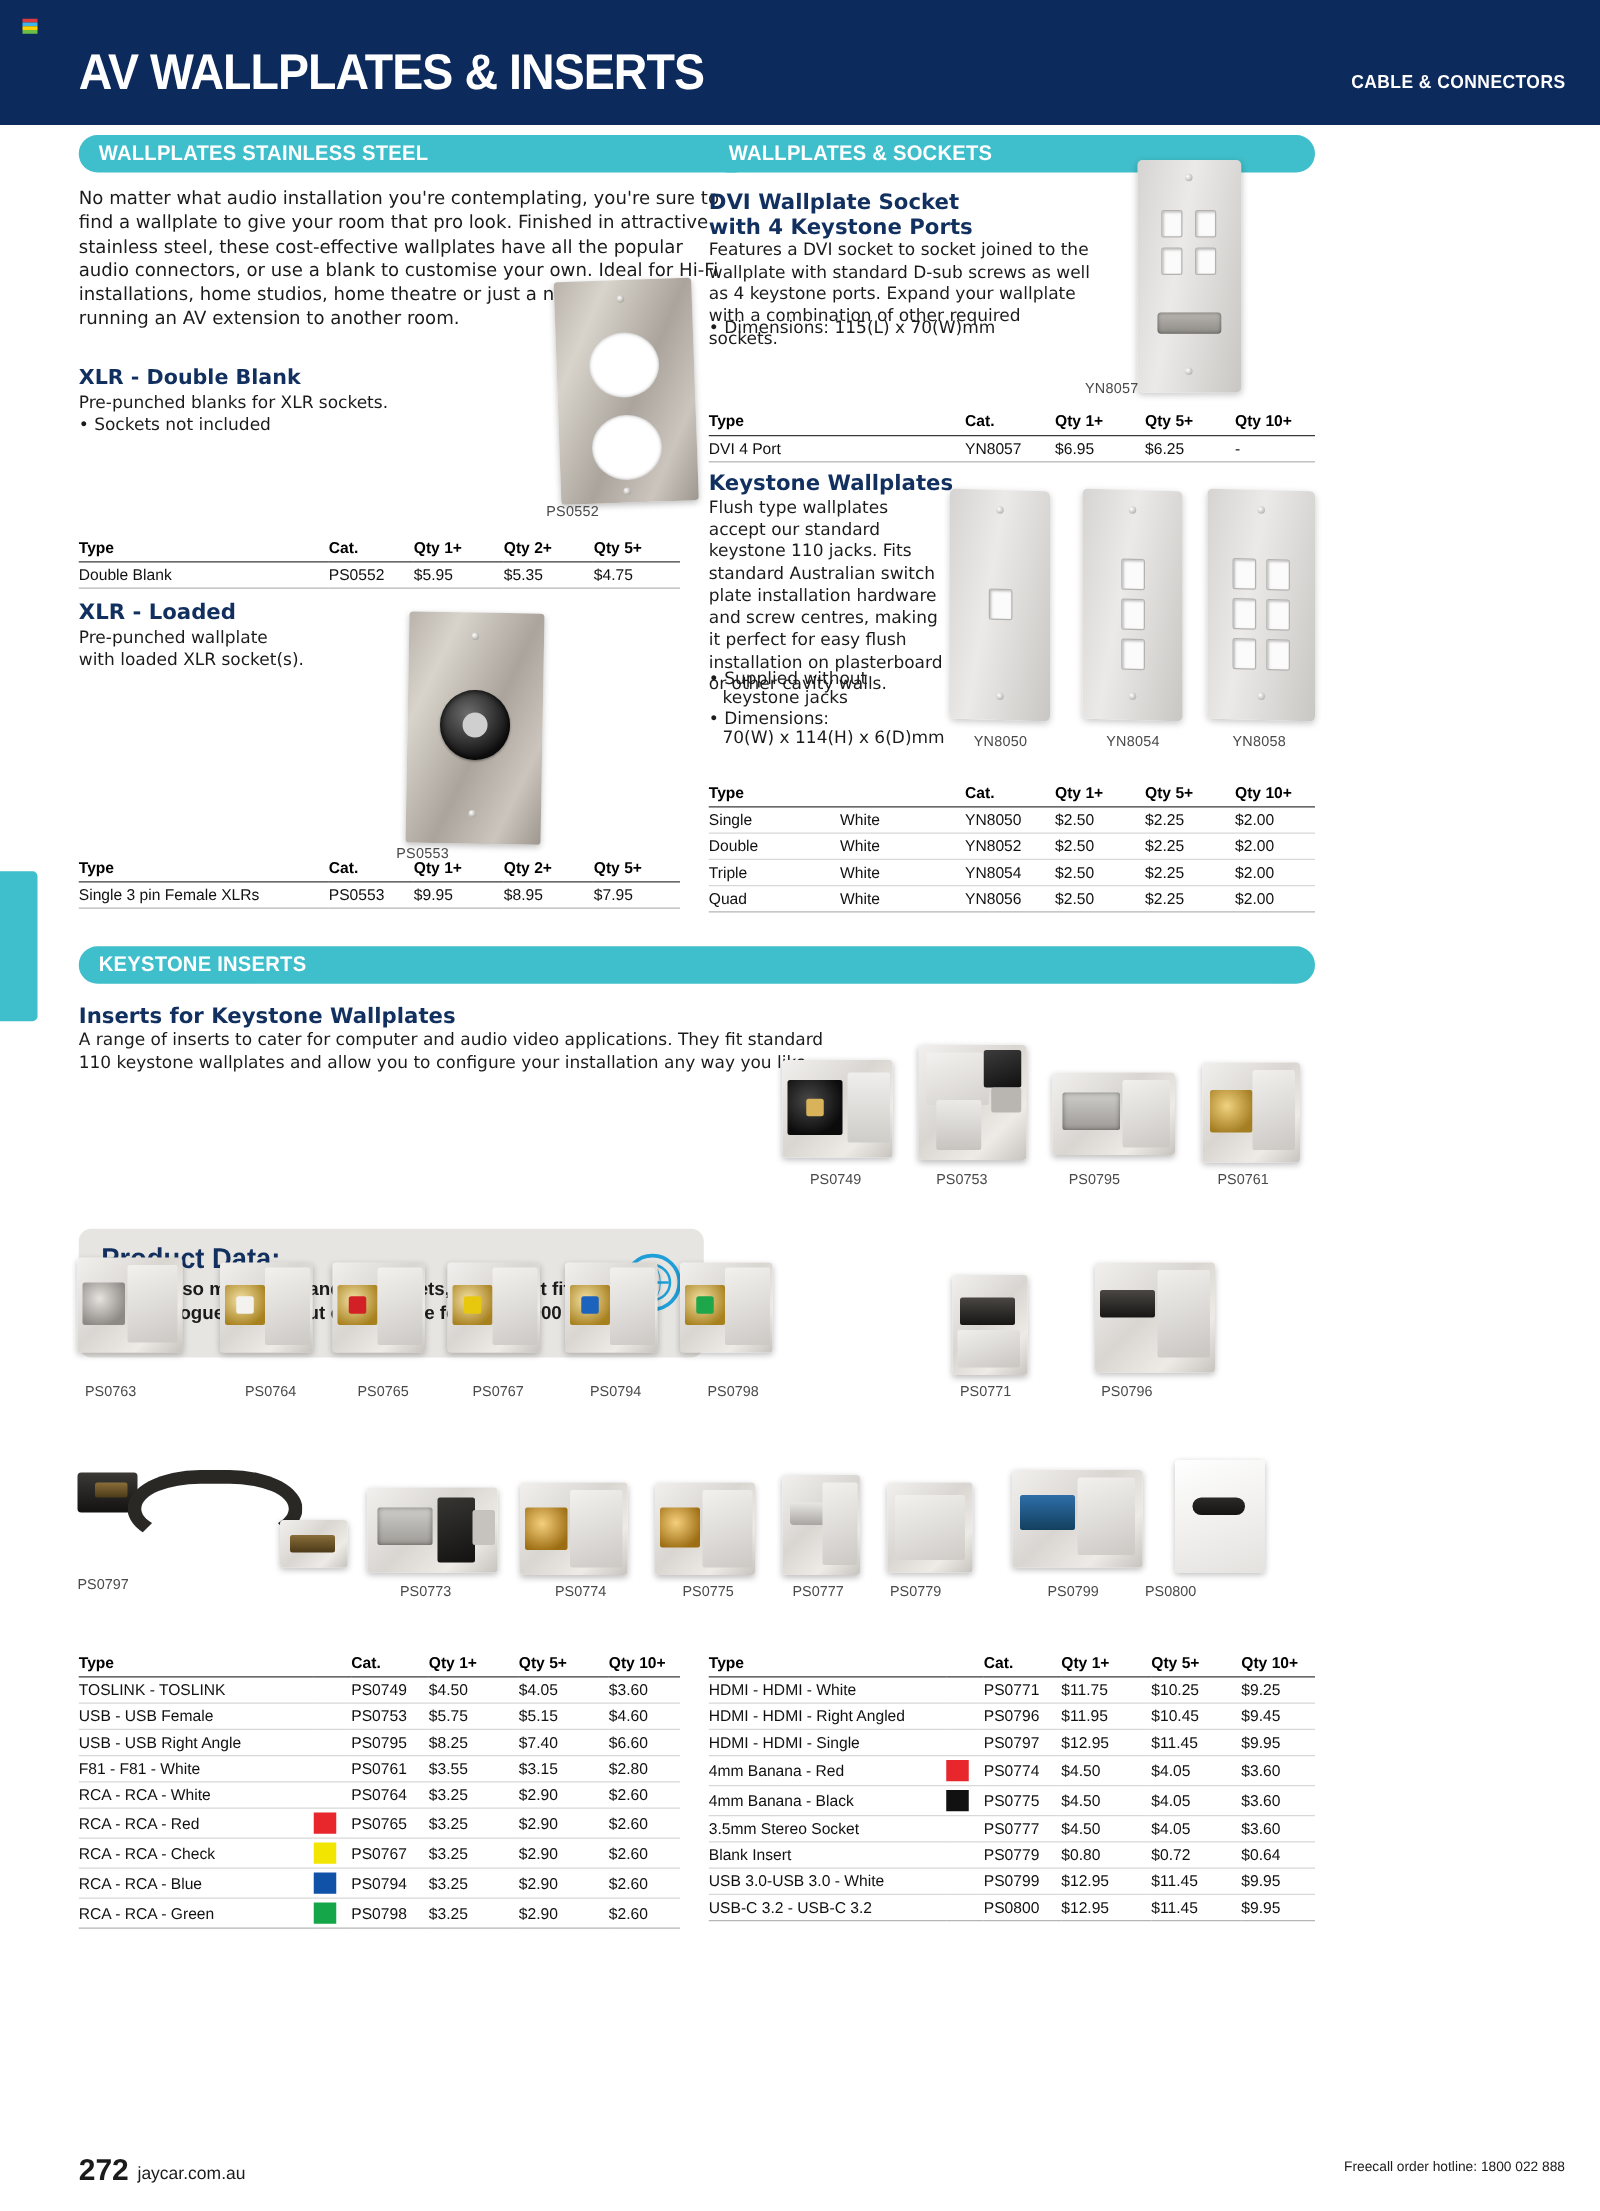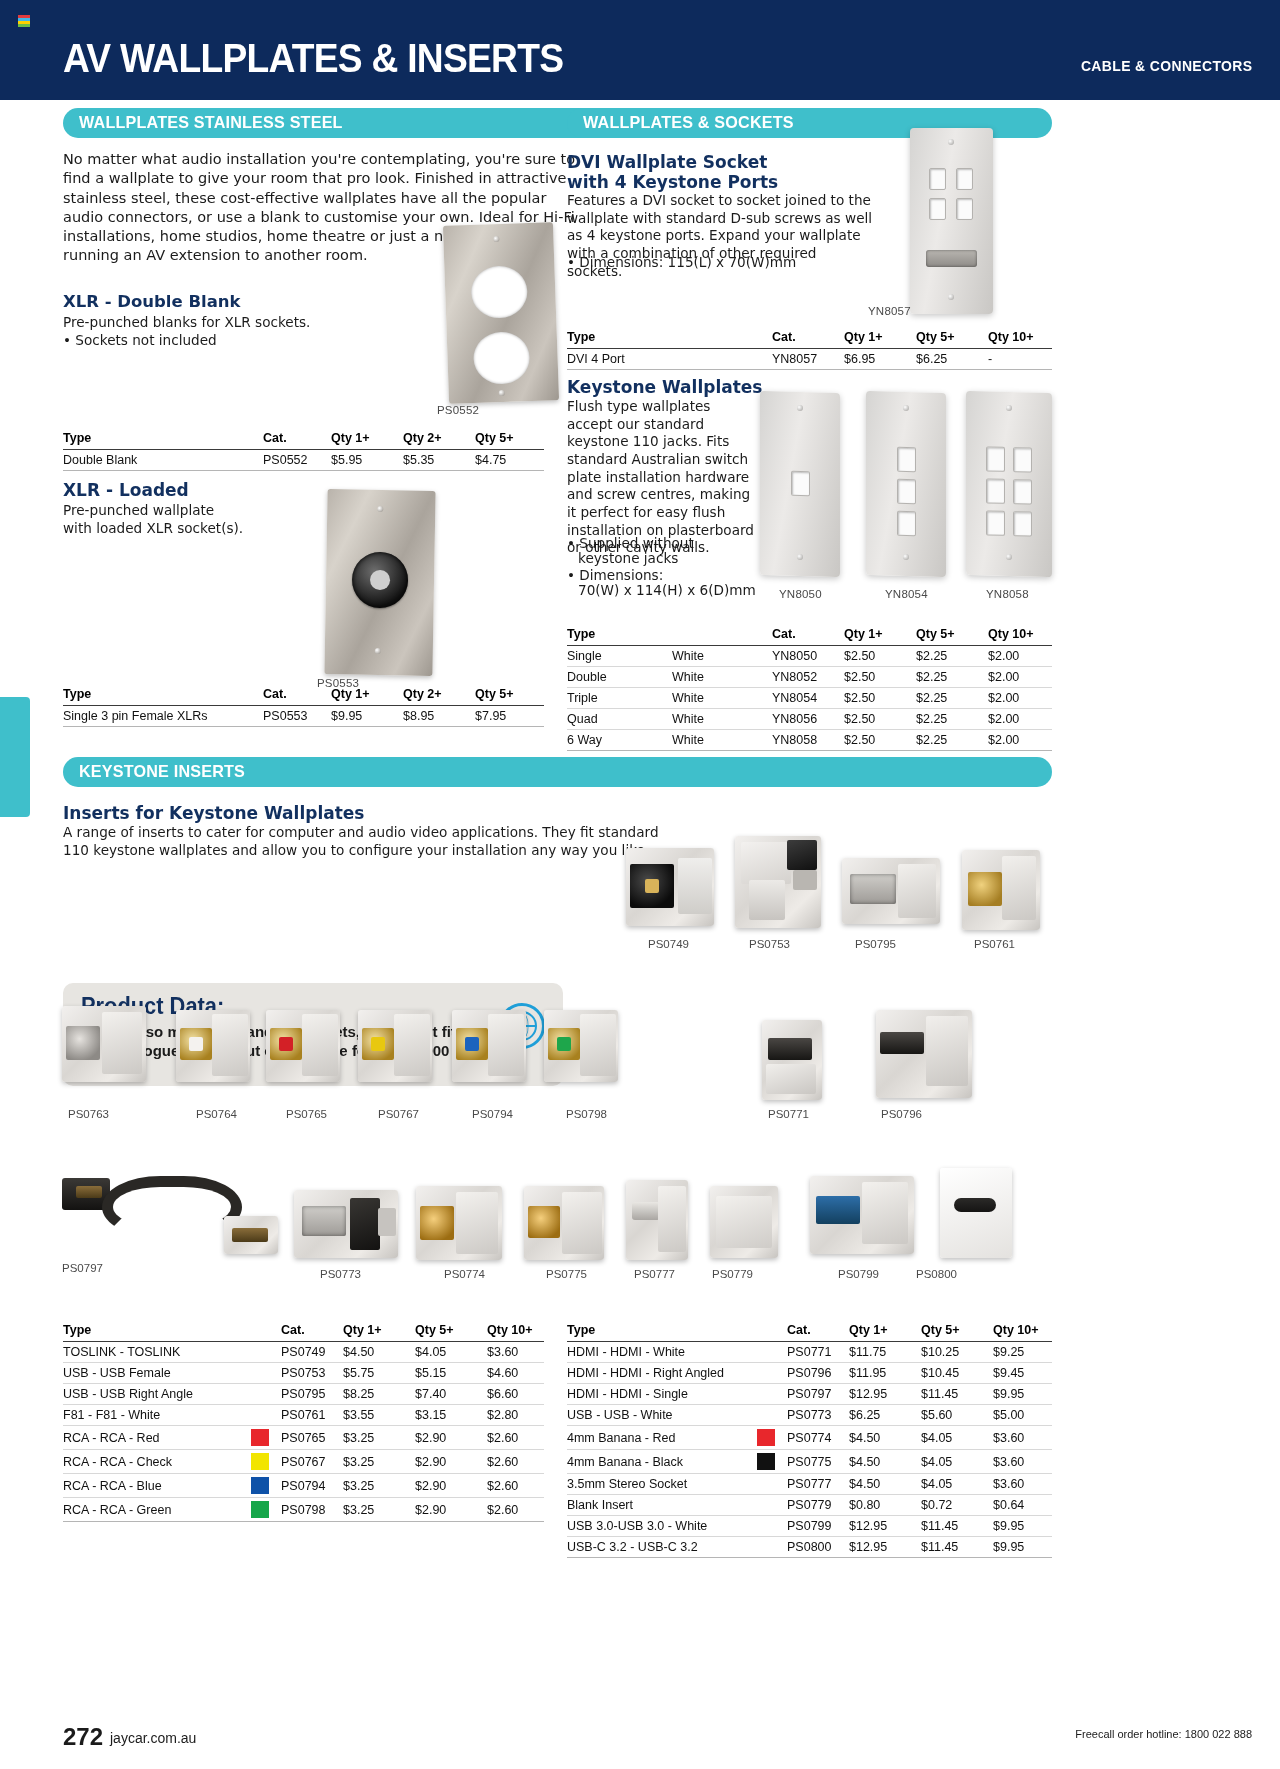--- a/index.html
+++ b/index.html
@@ -384,28 +384,20 @@
           <td>$2.00</td>
         </tr>
         <tr>
           <td>Quad</td>
           <td>White</td>
           <td>YN8056</td>
           <td>$2.50</td>
           <td>$2.25</td>
           <td>$2.00</td>
         </tr>
-        <tr>
-          <td>6 Way</td>
-          <td>White</td>
-          <td>YN8058</td>
-          <td>$2.50</td>
-          <td>$2.25</td>
-          <td>$2.00</td>
-        </tr>
       </tbody>
     </table>
 
   <div class="bar" style="left:63px; top:757px; width:989px;">
     <span>KEYSTONE INSERTS</span>
   </div>
 
   <div class="hdg hdg-lg" style="position:absolute; left:63px; top:803px;">Inserts for Keystone Wallplates</div>
   <div class="small-text" style="position:absolute; left:63px; top:824px; width:600px;">A range of inserts to cater for computer and audio video applications. They fit standard 110 keystone wallplates and allow you to configure your installation any way you like.</div>
 
@@ -591,20 +583,28 @@
         </tr>
         <tr>
           <td>F81 - F81 - White</td>
           <td></td>
           <td>PS0761</td>
           <td>$3.55</td>
           <td>$3.15</td>
           <td>$2.80</td>
         </tr>
         <tr>
+          <td>RCA - RCA - White</td>
+          <td></td>
+          <td>PS0764</td>
+          <td>$3.25</td>
+          <td>$2.90</td>
+          <td>$2.60</td>
+        </tr>
+        <tr>
           <td>RCA - RCA - Red</td>
           <td><span class="sw" style="background: rgb(232, 39, 44);"></span></td>
           <td>PS0765</td>
           <td>$3.25</td>
           <td>$2.90</td>
           <td>$2.60</td>
         </tr>
         <tr>
           <td>RCA - RCA - Check</td>
           <td><span class="sw" style="background: rgb(242, 229, 0);"></span></td>
@@ -661,28 +661,20 @@
         </tr>
         <tr>
           <td>HDMI - HDMI - Single</td>
           <td></td>
           <td>PS0797</td>
           <td>$12.95</td>
           <td>$11.45</td>
           <td>$9.95</td>
         </tr>
         <tr>
-          <td>USB - USB - White</td>
-          <td></td>
-          <td>PS0773</td>
-          <td>$6.25</td>
-          <td>$5.60</td>
-          <td>$5.00</td>
-        </tr>
-        <tr>
           <td>4mm Banana - Red</td>
           <td><span class="sw" style="background: rgb(232, 39, 44);"></span></td>
           <td>PS0774</td>
           <td>$4.50</td>
           <td>$4.05</td>
           <td>$3.60</td>
         </tr>
         <tr>
           <td>4mm Banana - Black</td>
           <td><span class="sw" style="background: rgb(17, 17, 17);"></span></td>

